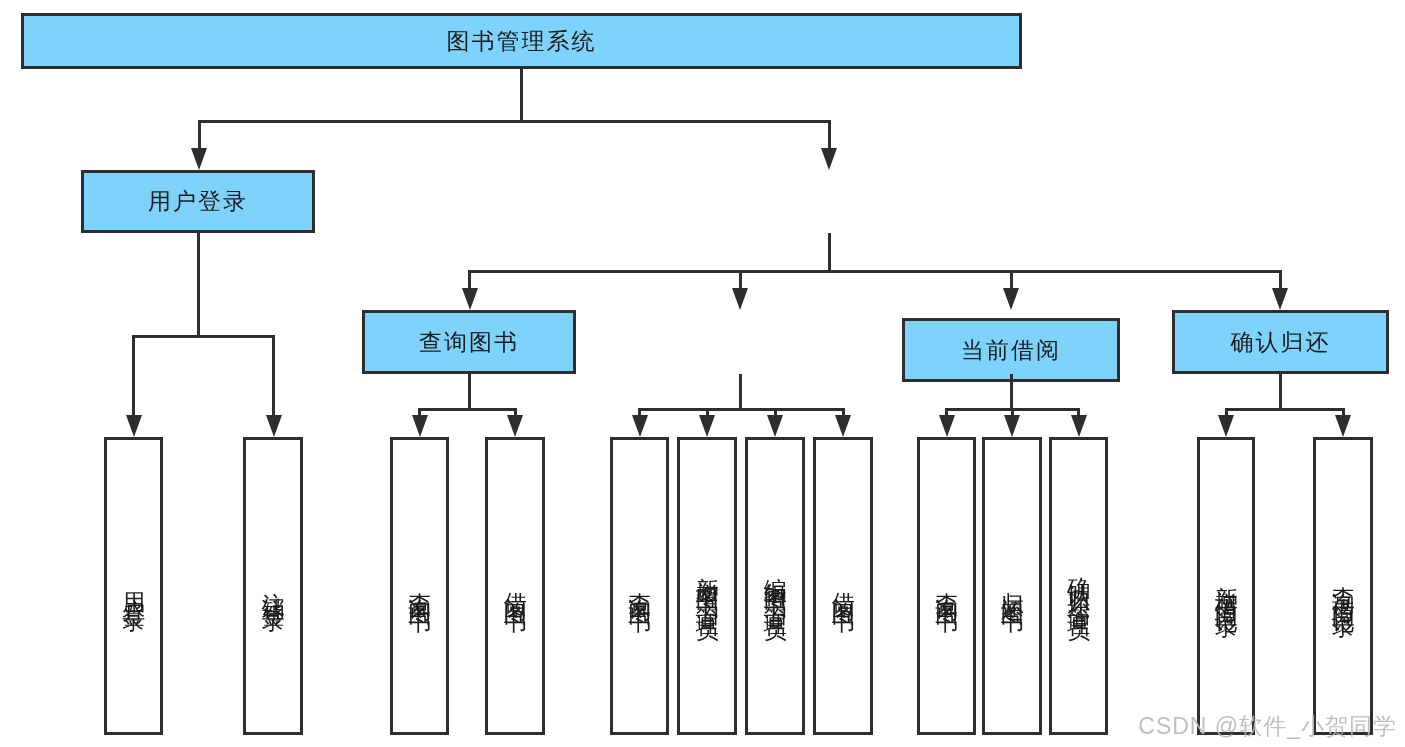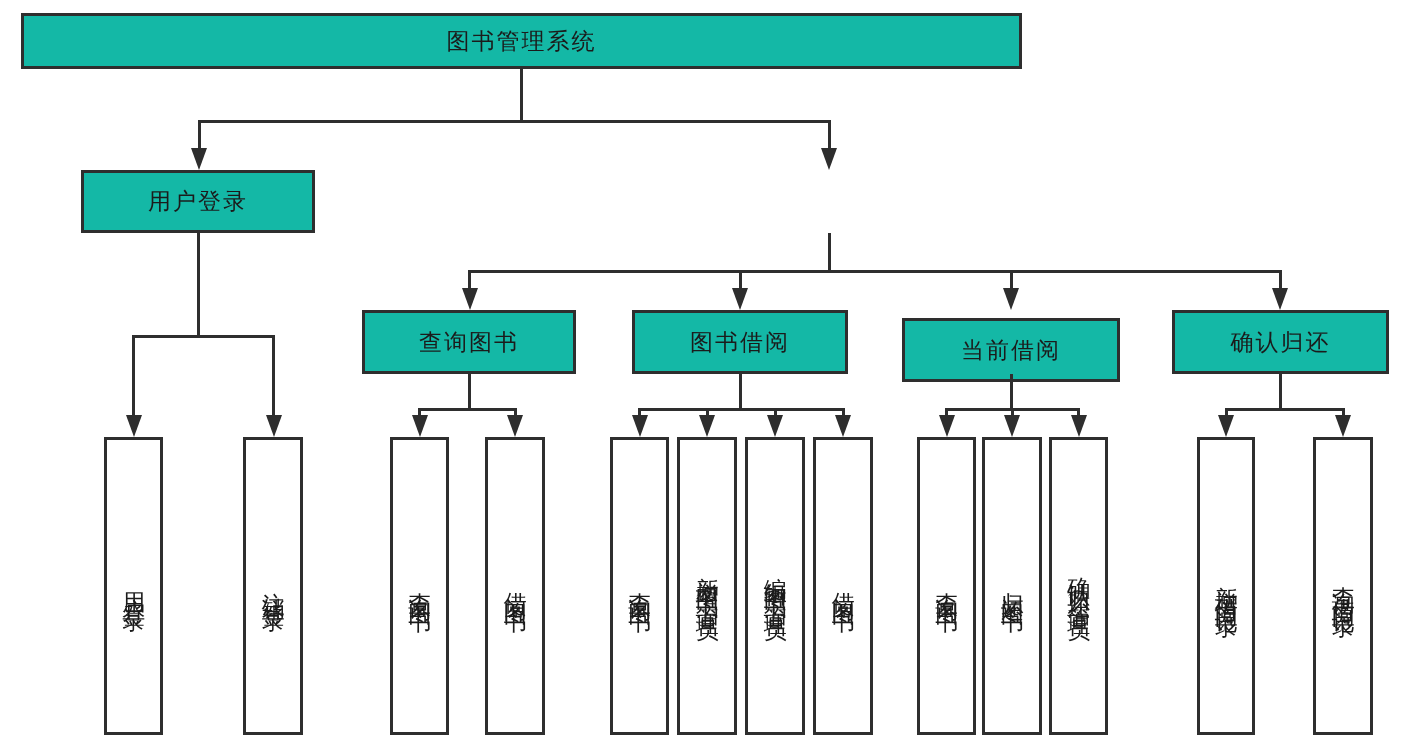--- a/index.html
+++ b/index.html
@@ -10,21 +10,21 @@
   }
   html,body{margin:0;padding:0;background:var(--bg);}
   body{
     width:1405px;height:747px;position:relative;overflow:hidden;
     font-family:"Liberation Sans","DejaVu Sans",sans-serif;
     color:var(--text);
   }
   .stage{position:absolute;left:0;top:0;width:1405px;height:747px;}
   
   .node{
-    position:absolute;box-sizing:border-box;background:#14b8a6;
+    position:absolute;box-sizing:border-box;background:#7dd3fc;
     border:3px solid var(--line);
     display:flex;align-items:center;justify-content:center;
     font-size:23px;letter-spacing:2px;font-family:Liberation Mono, monospace;
   }
   .leaf{
     position:absolute;box-sizing:border-box;background:#fff;
     border:3px solid var(--line);
     top:437px;height:298px;
     display:flex;align-items:center;justify-content:center;
   }
@@ -80,23 +80,20 @@
   <div class="arrow" style="left:462px;top:288px"></div>
   <div class="vline" style="left:739px;top:270px;height:22px"></div>
   <div class="arrow" style="left:732px;top:288px"></div>
   <div class="vline" style="left:1010px;top:270px;height:22px"></div>
   <div class="arrow" style="left:1003px;top:288px"></div>
   <div class="vline" style="left:1279px;top:270px;height:22px"></div>
   <div class="arrow" style="left:1272px;top:288px"></div>
 
   <div class="node" style="left:362px;top:310px;width:214px;height:64px">
     <span>查询图书</span>
-  </div>
-  <div class="node" style="left:632px;top:310px;width:216px;height:64px">
-    <span>图书借阅</span>
   </div>
   <div class="node" style="left:902px;top:318px;width:218px;height:64px">
     <span>当前借阅</span>
   </div>
   <div class="node" style="left:1172px;top:310px;width:217px;height:64px">
     <span>确认归还</span>
   </div>
 
   <div class="vline" style="left:468px;top:374px;height:34px"></div>
   <div class="hline" style="left:418px;top:408px;width:99px"></div>
@@ -169,14 +166,15 @@
     <span>确认归还（管理员）</span>
   </div>
 
   <div class="leaf" style="left:1197px;width:58px">
     <span>新增借阅记录</span>
   </div>
   <div class="leaf" style="left:1313px;width:60px">
     <span>查询借阅记录</span>
   </div>
 
+  <div class="watermark">CSDN @软件_小贺同学</div>
 
 </div>
 
 </body></html>

